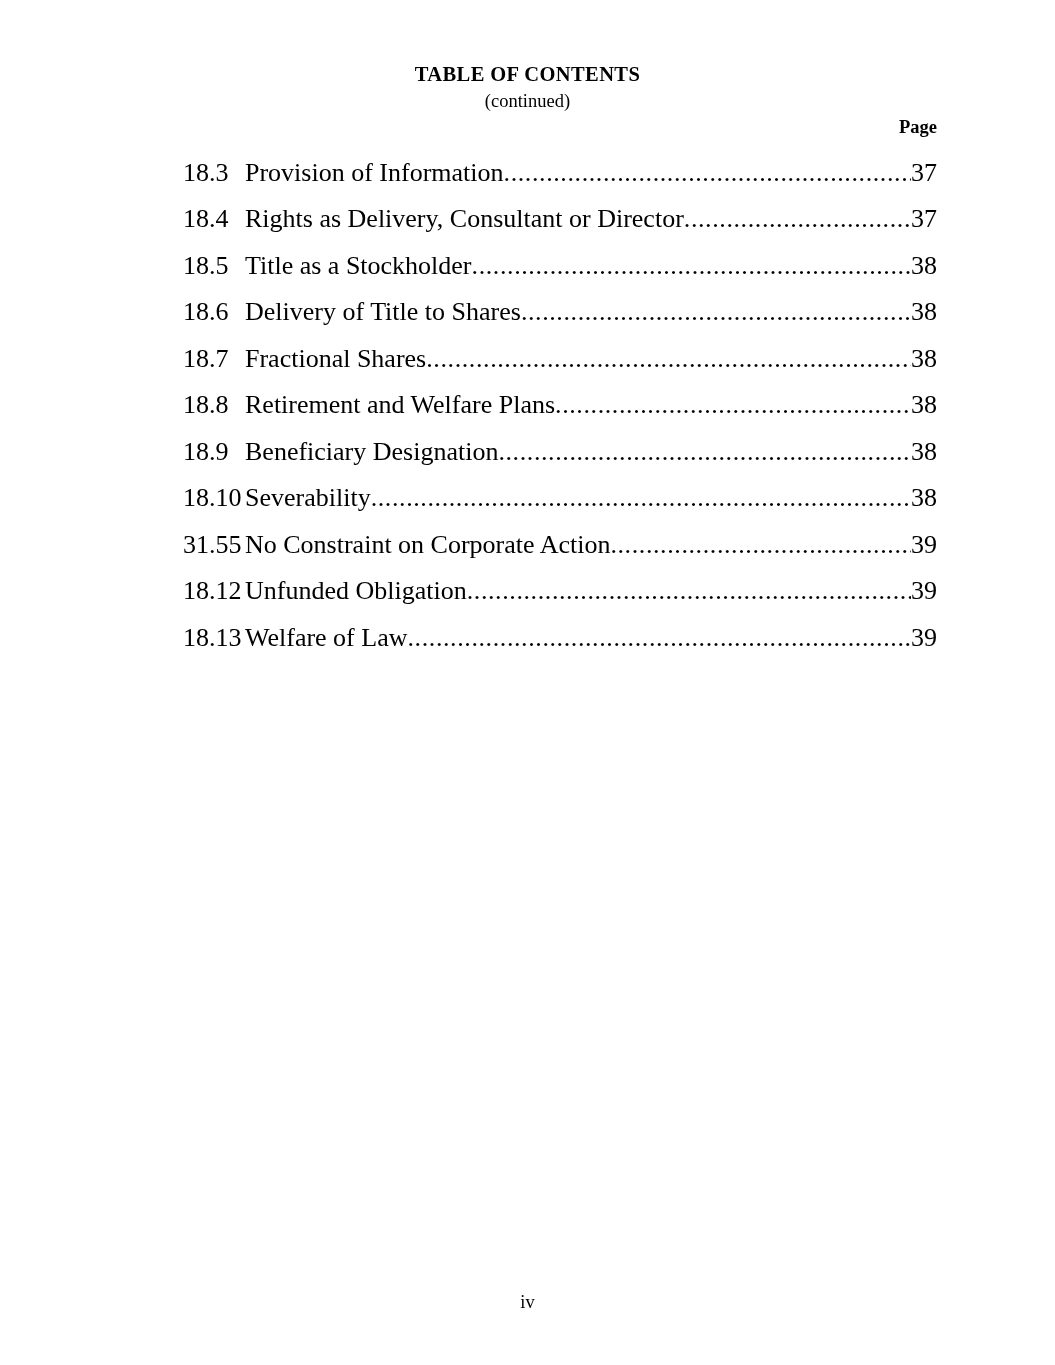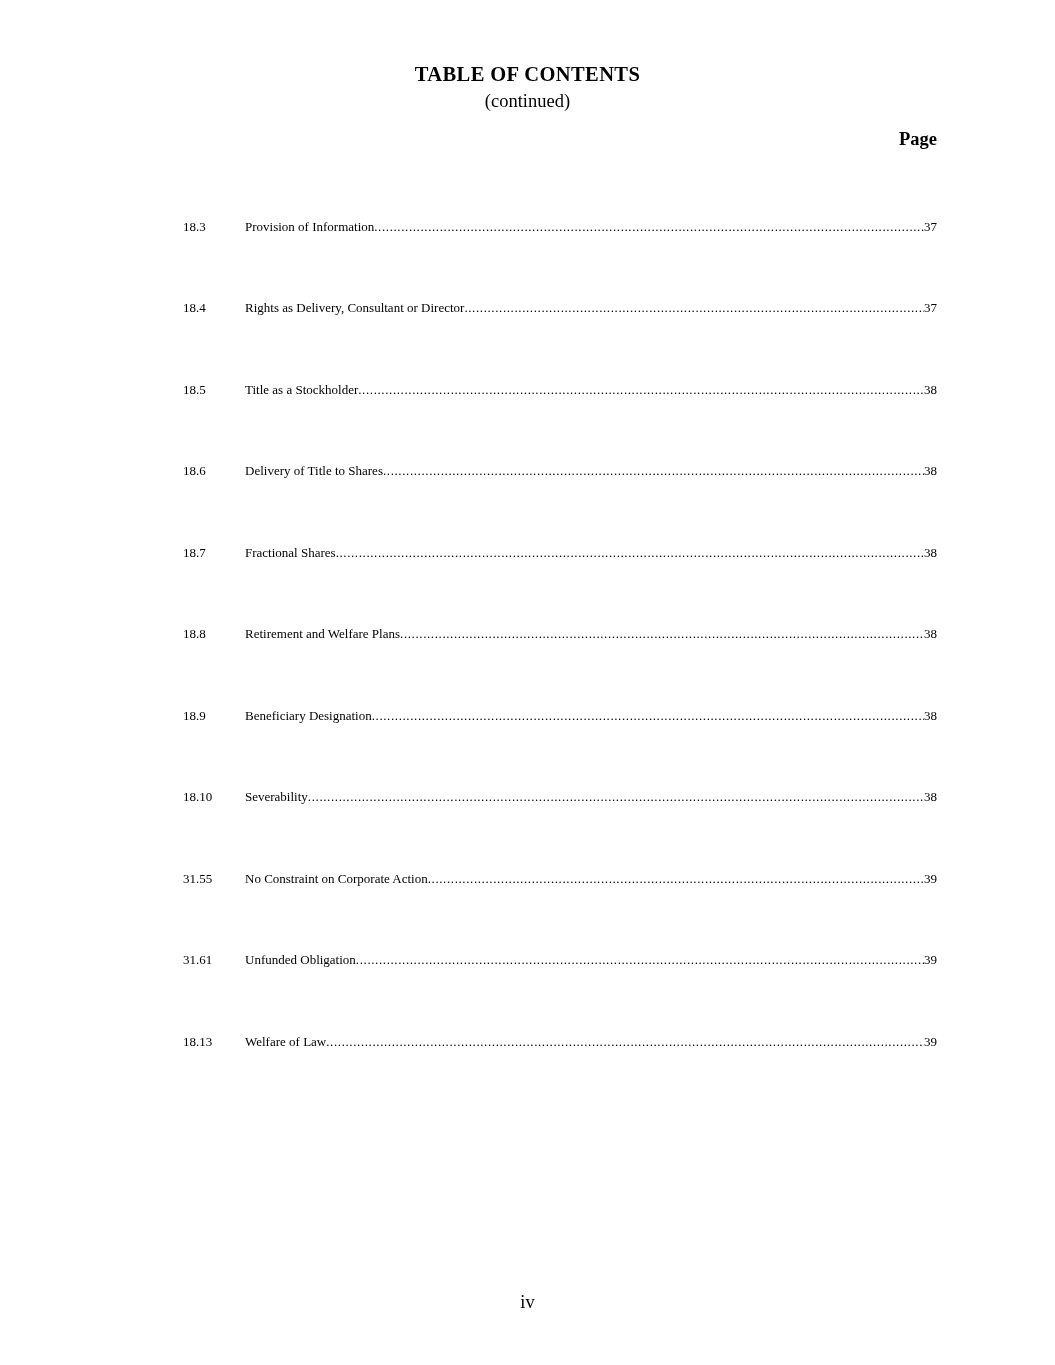--- a/index.html
+++ b/index.html
@@ -32,32 +32,32 @@
     text-align: center;
     font-weight: normal;
     font-size: 18.5px;
     margin-top: 2px;
     line-height: 1.25;
   }
   .page-col-header {
     font-weight: bold;
     font-size: 18.5px;
     text-align: right;
-    margin-top: 16px;
+    margin-top: 4px;
     padding-right: 118px;
   }
   .toc {
     margin-top: 22px;
     padding-left: 183px;
     padding-right: 118px;
   }
   .toc-row {
     display: flex;
     align-items: baseline;
-    font-size: 13px;
+    font-size: 26px;
     line-height: 1.0;
     margin-bottom: 20.5px;
     white-space: nowrap;
   }
   .toc-num {
     width: 62px;
     flex: 0 0 62px;
   }
   .toc-label {
     flex: 0 0 auto;
@@ -66,21 +66,20 @@
     flex: 1 1 auto;
     overflow: hidden;
     white-space: nowrap;
     margin: 0 0px;
     letter-spacing: 0.6px;
   }
   .toc-page {
     flex: 0 0 auto;
     text-align: right;
     padding-left: 0px;
-    margin-top: 48px;
   }
   .footer {
     position: absolute;
     bottom: 52px;
     left: 0;
     right: 0;
     text-align: center;
     font-size: 18.5px;
   }
 </style>
@@ -142,21 +141,21 @@
         <span class="toc-dots">........................................................................................................................................................................................................</span>
         <span class="toc-page">38</span>
       </div>
       <div class="toc-row">
         <span class="toc-num">31.55</span>
         <span class="toc-label">No Constraint on Corporate Action </span>
         <span class="toc-dots">........................................................................................................................................................................................................</span>
         <span class="toc-page">39</span>
       </div>
       <div class="toc-row">
-        <span class="toc-num">31.61</span>
+        <span class="toc-num">18.12</span>
         <span class="toc-label">Unfunded Obligation </span>
         <span class="toc-dots">........................................................................................................................................................................................................</span>
         <span class="toc-page">39</span>
       </div>
       <div class="toc-row">
         <span class="toc-num">18.13</span>
         <span class="toc-label">Welfare of Law</span>
         <span class="toc-dots">........................................................................................................................................................................................................</span>
         <span class="toc-page">39</span>
       </div>

